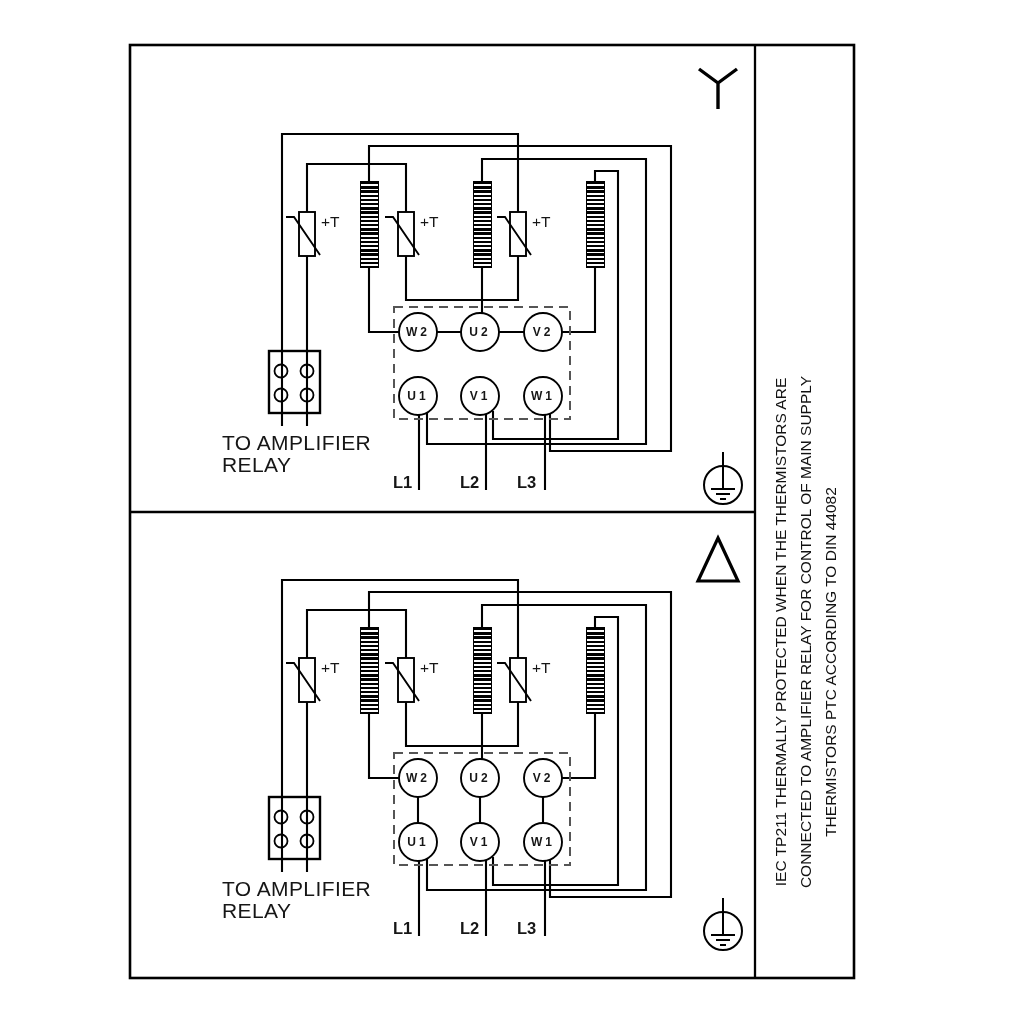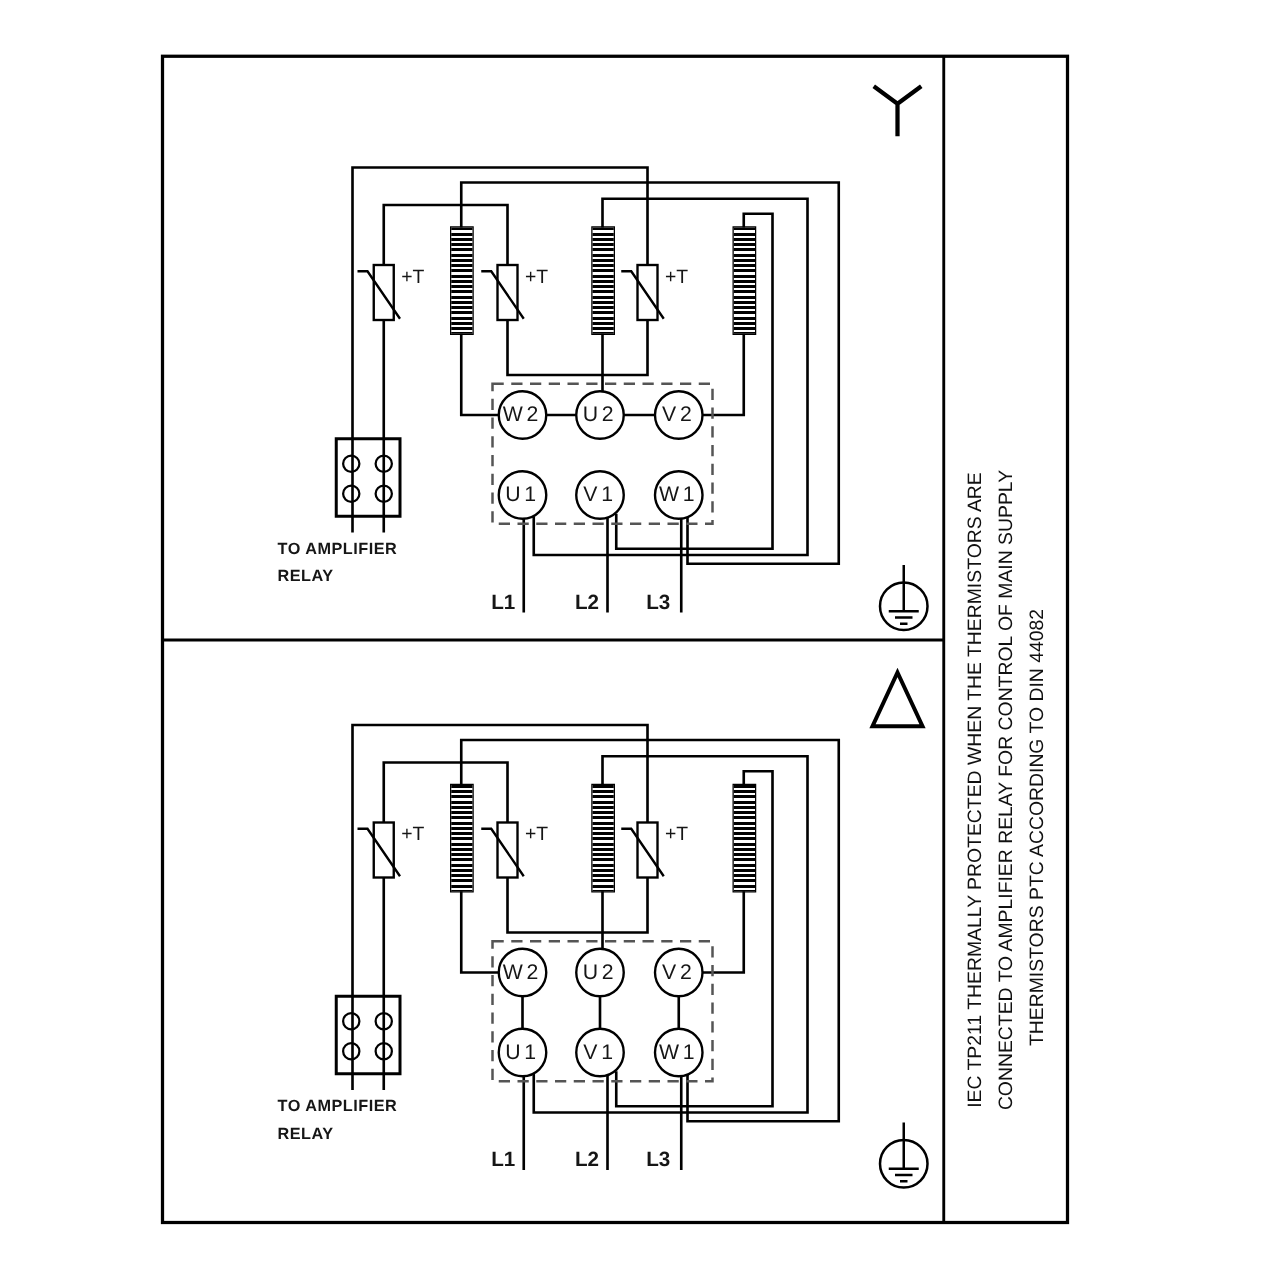--- a/index.html
+++ b/index.html
@@ -3,26 +3,26 @@
 <meta charset="utf-8">
 <style>
   html,body{margin:0;padding:0;background:#fff;}
   #stage{
     position:relative;width:1024px;height:1024px;background:#ffffff;
     font-family:"Liberation Sans",sans-serif;color:#000;overflow:hidden;
   }
   #stage svg{position:absolute;left:0;top:0;}
   .lbl{position:absolute;white-space:nowrap;color:#161616;}
   .term-label{
-    font-size:17px;letter-spacing:3px;transform:translate(-50%,-50%);
-    font-weight:400;
+    font-size:12px;letter-spacing:3px;transform:translate(-50%,-50%);
+    font-weight:700;
   }
   .pt-label{font-size:15.5px;}
   .l-label{font-size:16.5px;font-weight:700;}
-  .relay-label{font-size:13px;letter-spacing:0.4px;font-weight:bold;}
+  .relay-label{font-size:21px;letter-spacing:0.4px;}
   .coil{
     position:absolute;width:17px;height:85px;
     background:repeating-linear-gradient(to bottom,#000 0 2.4px,#fdfdfd 2.4px 4.2px);
     outline:1px solid #000;
   }
   .sidebar{position:absolute;left:755px;top:45px;width:99px;height:933px;}
   .note-rotated{
     position:absolute;left:50%;top:587px;width:920px;
     transform:translate(-50%,-50%) rotate(-90deg);
     font-size:15.5px;line-height:25px;text-align:center;color:#111;

